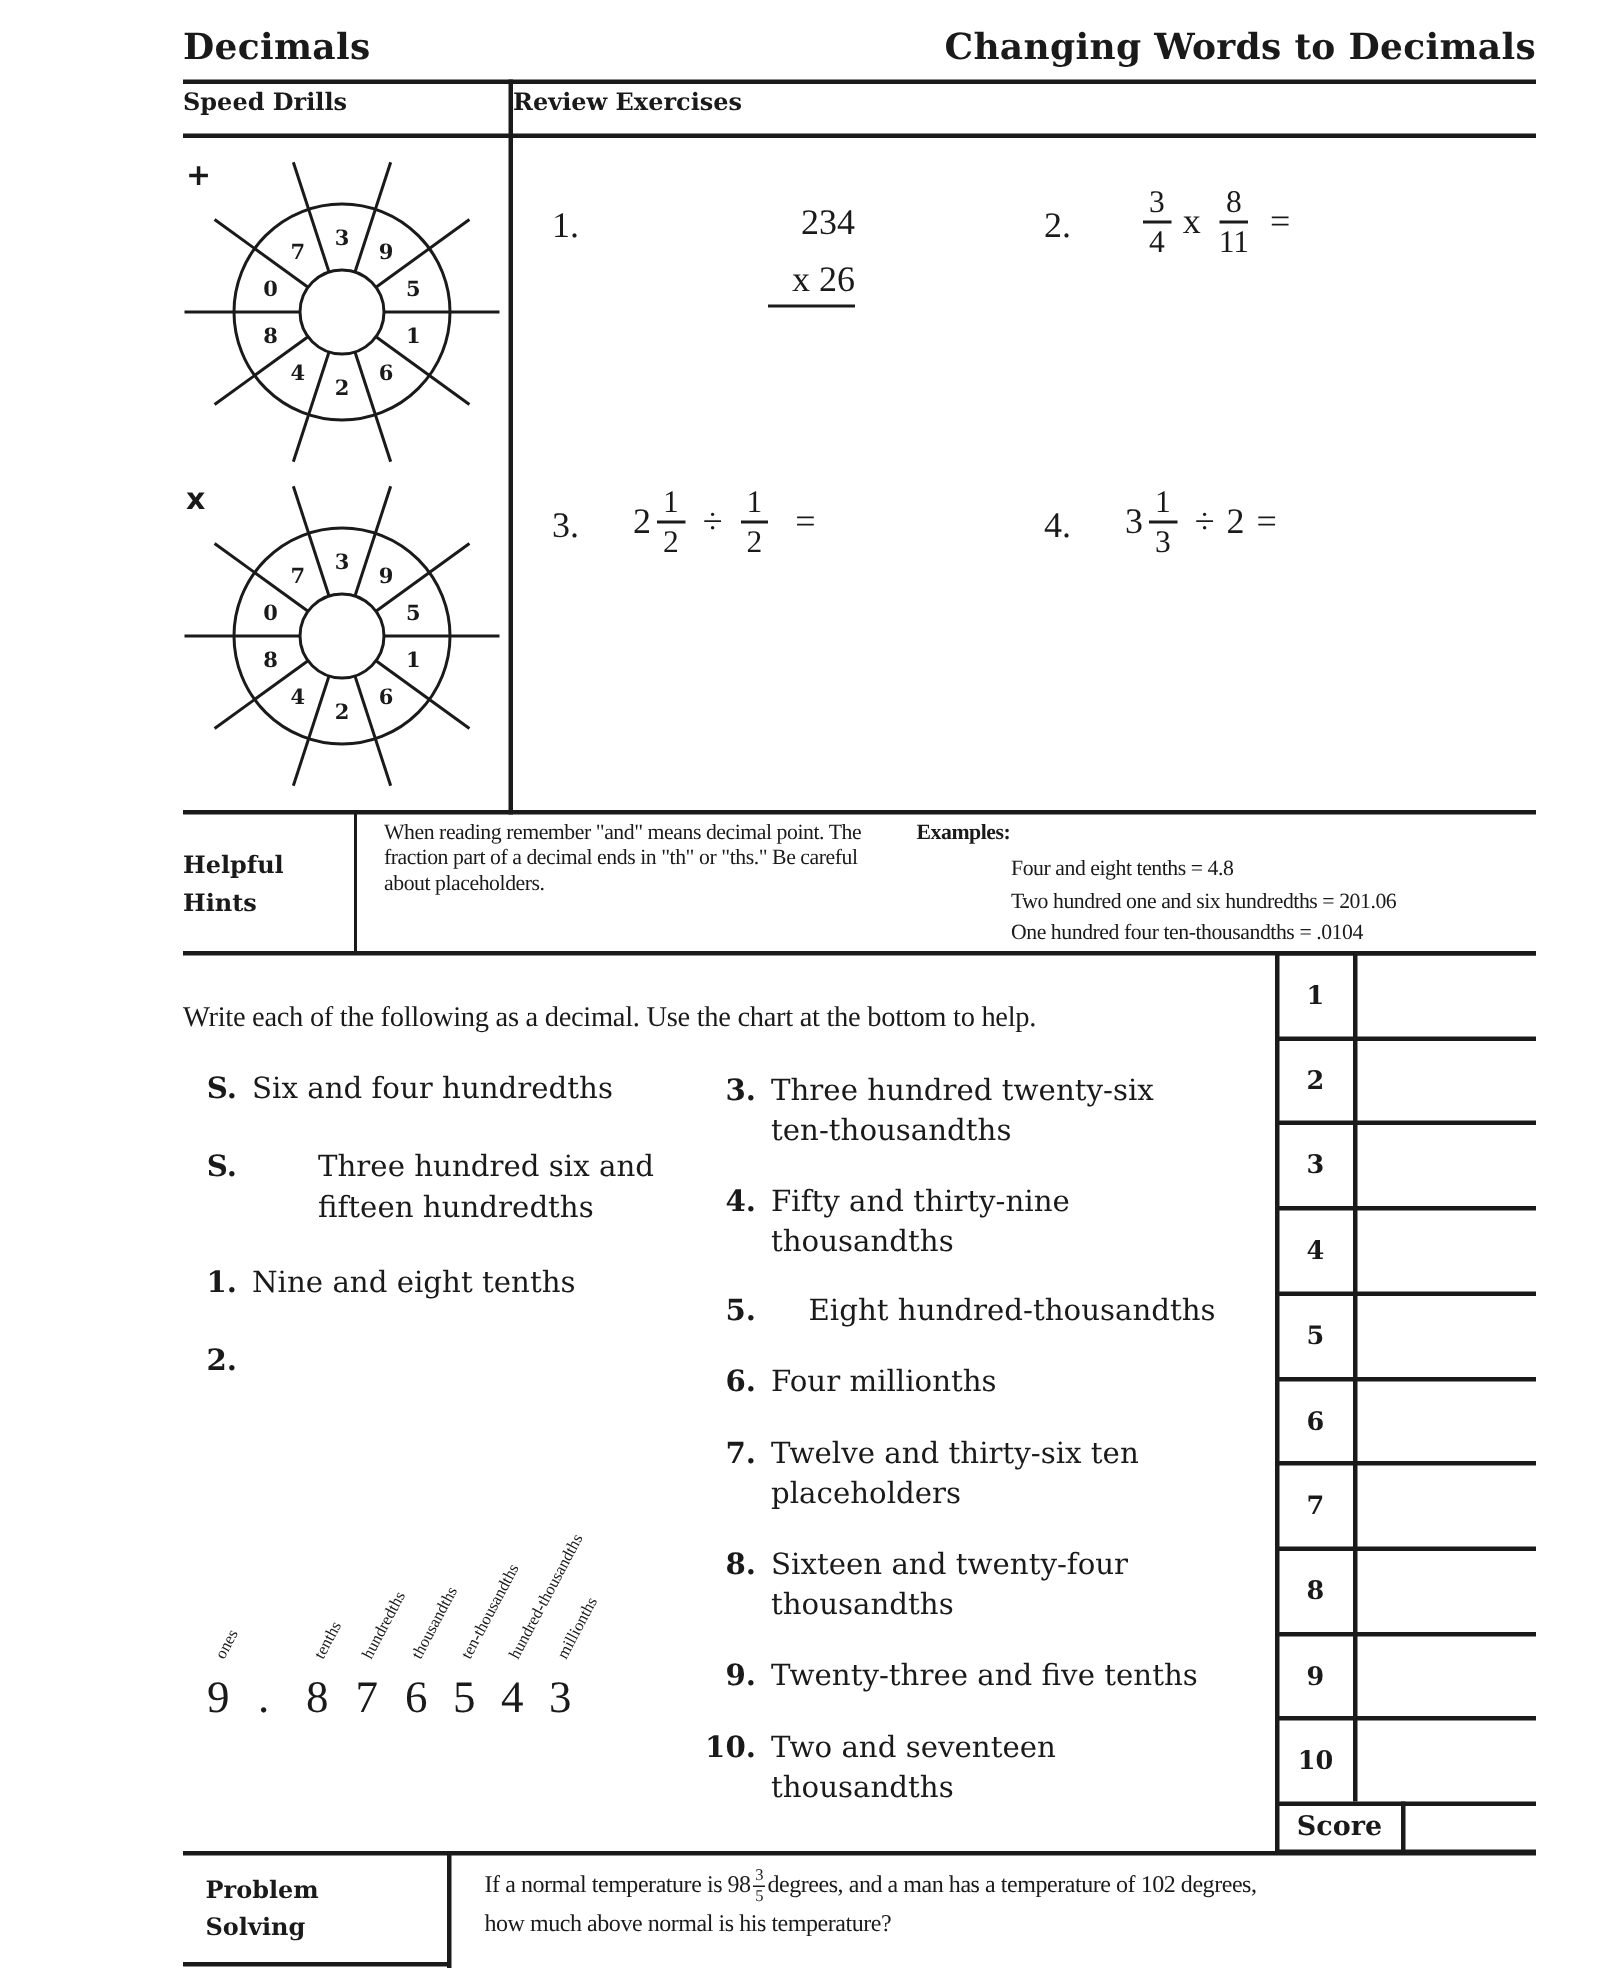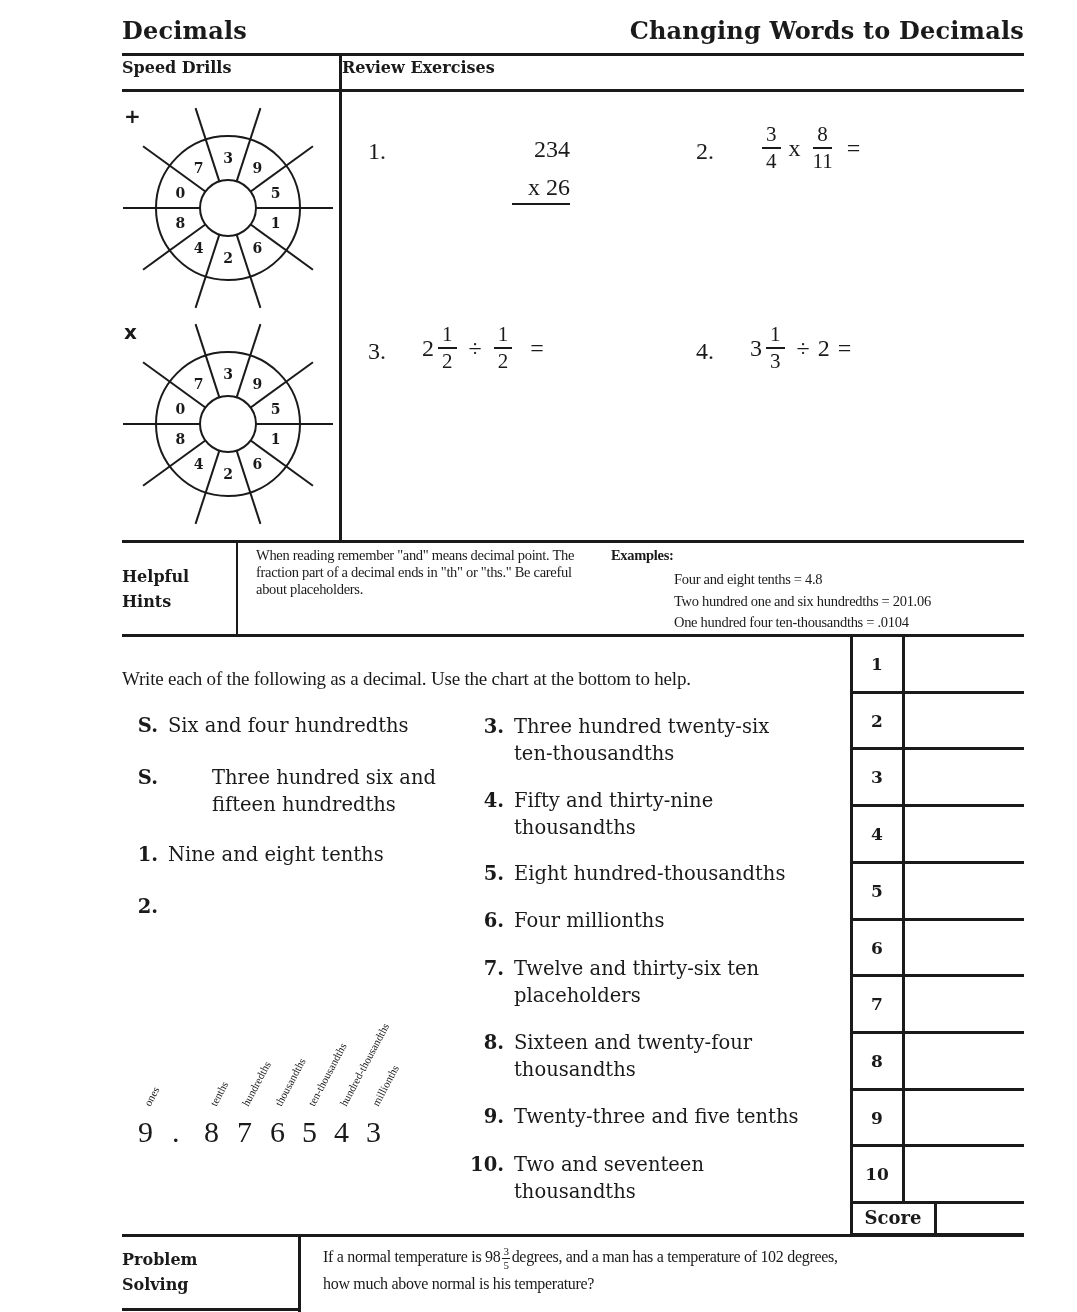--- a/index.html
+++ b/index.html
@@ -168,21 +168,21 @@
 <div class="item" style="left:468px;top:713px;">
     <span class="num">3.</span>
     <span class="txt" style="width:290px;">Three hundred twenty-six ten-thousandths</span>
   </div>
 <div class="item" style="left:468px;top:787px;">
     <span class="num">4.</span>
     <span class="txt" style="width:250px;">Fifty and thirty-nine thousandths</span>
   </div>
 <div class="item" style="left:468px;top:860px;">
     <span class="num">5.</span>
-    <span class="txt" style="width:320px;">Eight hundred-thousandths</span>
+    <span class="txt" style="width:320px;margin-left:25px;">Eight hundred-thousandths</span>
   </div>
 <div class="item" style="left:468px;top:907px;">
     <span class="num">6.</span>
     <span class="txt" style="width:300px;">Four millionths</span>
   </div>
 <div class="item" style="left:468px;top:955px;">
     <span class="num">7.</span>
     <span class="txt" style="width:290px;">Twelve and thirty-six ten placeholders</span>
   </div>
 <div class="item" style="left:468px;top:1029px;">
@@ -253,21 +253,21 @@
     <div style="position: absolute; left: 0px; top: 567px; width: 174px; height: 3px; background: rgb(26, 26, 26);"></div>
     <div style="position: absolute; left: 4px; top: 573px; width: 78px; text-align: center; font-weight: bold; font-size: 18px; font-family: &quot;DejaVu Serif&quot;, serif;">Score</div>
     <div style="position: absolute; left: 84px; top: 567px; width: 3px; height: 35px; background: rgb(26, 26, 26);"></div>
     <div style="position: absolute; left: 88px; top: 571px; width: 84px; height: 30px;"></div>
     <div style="position: absolute; left: 0px; top: 599px; width: 174px; height: 3px; background: rgb(26, 26, 26);"></div>
   </div>
 
 <div class="hline" style="left:122px;top:1234px;width:902px;height:3px;"></div>
 <div class="vline" style="left:298px;top:1234px;width:3px;height:78px;"></div>
 <div class="hline" style="left:122px;top:1308px;width:178px;height:3px;"></div>
-<div class="abs section-h" style="left:122px;top:1247px;width:176px;line-height:25px;">
+<div class="abs section-h" style="left:137px;top:1247px;width:176px;line-height:25px;">
   <div>Problem</div>
   <div>Solving</div>
 </div>
 <div class="abs hint-text" style="left:323px;top:1244px;width:530px;font-size:16px;line-height:25px;">
   <span>If a normal temperature is 98</span><span class="frac" style="font-size:11px;margin:0 2px;">
       <span class="num" style="border-bottom-width:1px;padding:0 1px 1px;">3</span>
       <span class="den" style="padding:1px 1px 0;">5</span>
     </span><span>degrees, and a man has a temperature of 102 degrees, how much above normal is his temperature?</span>
 </div>
 

